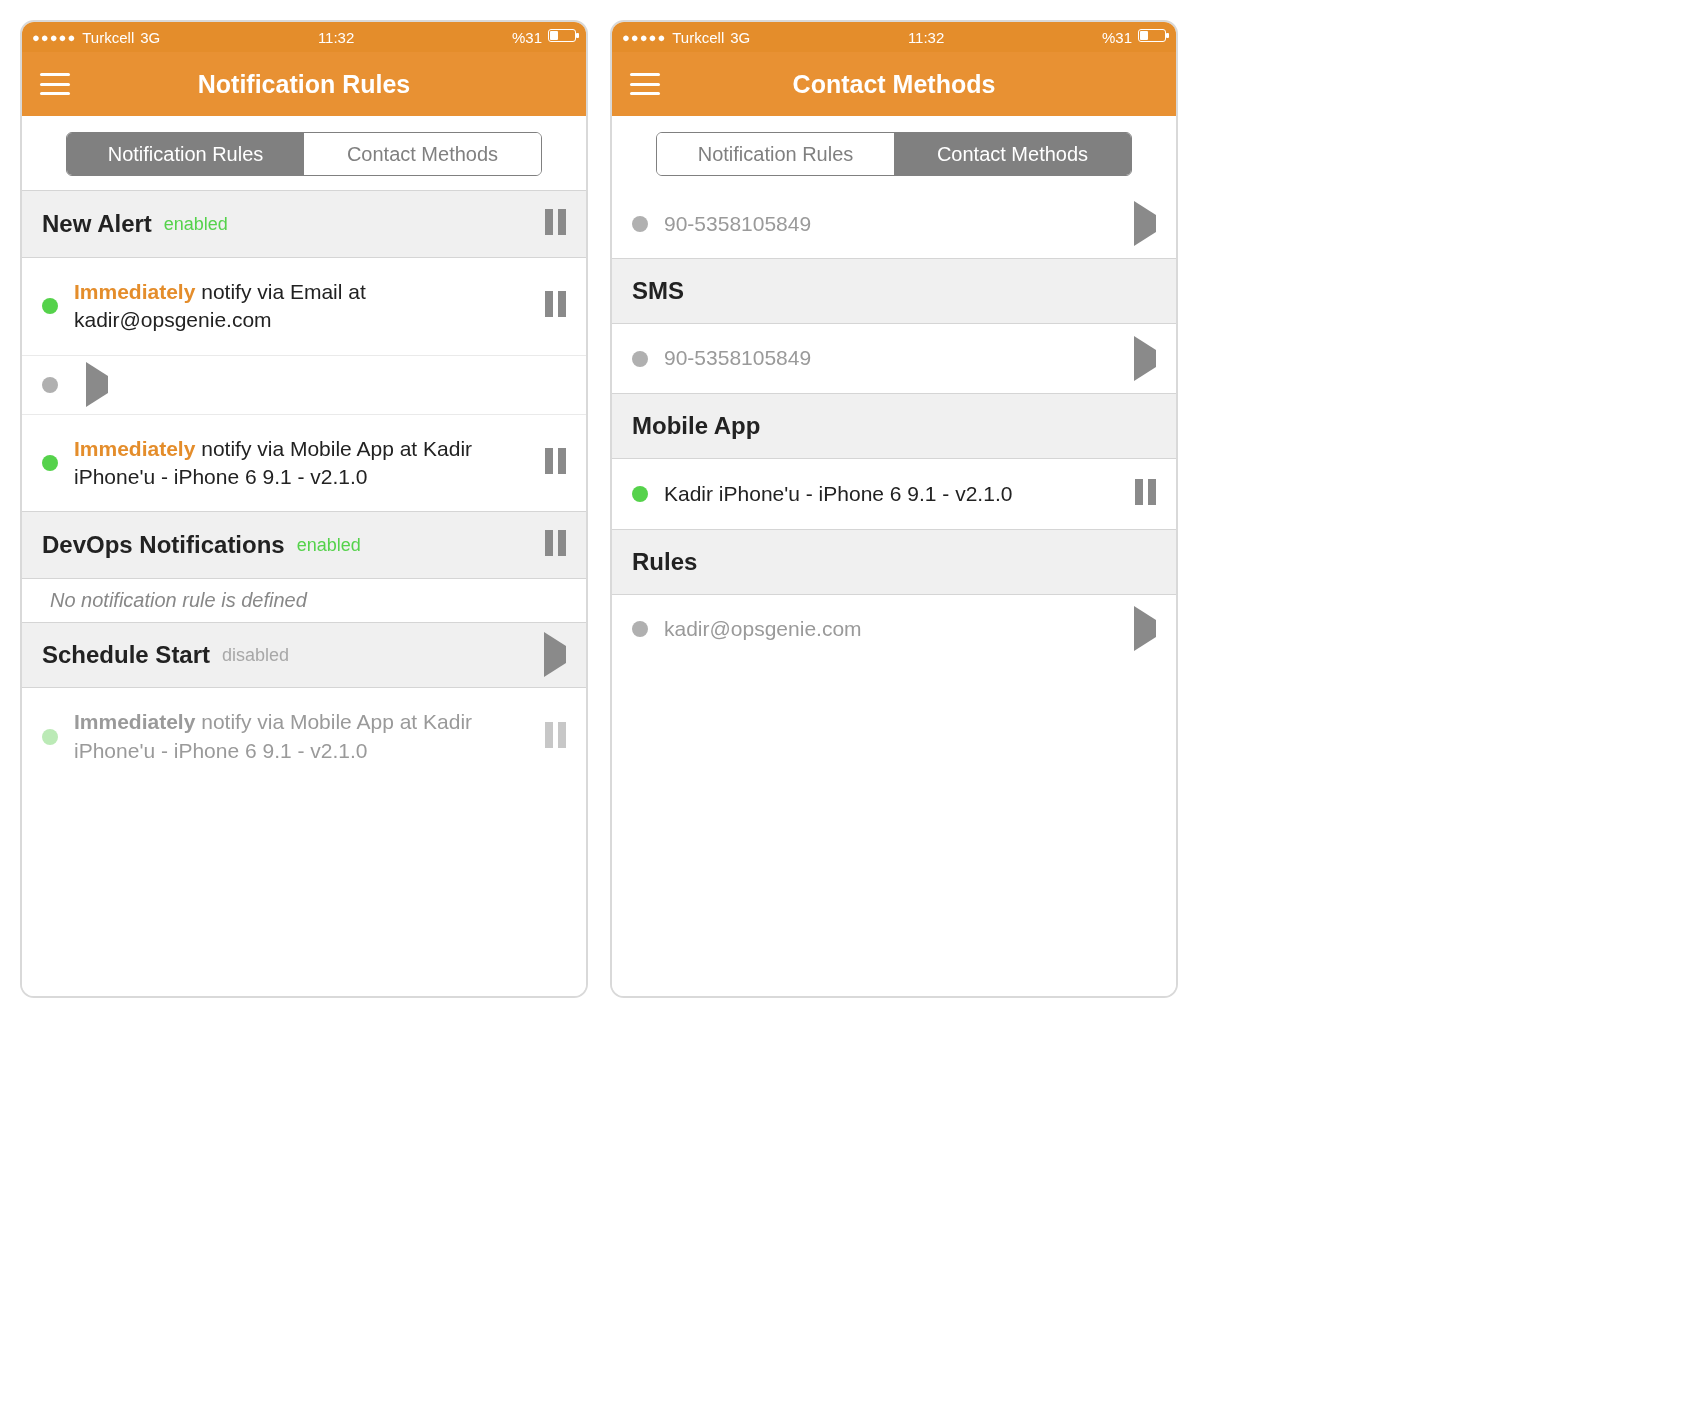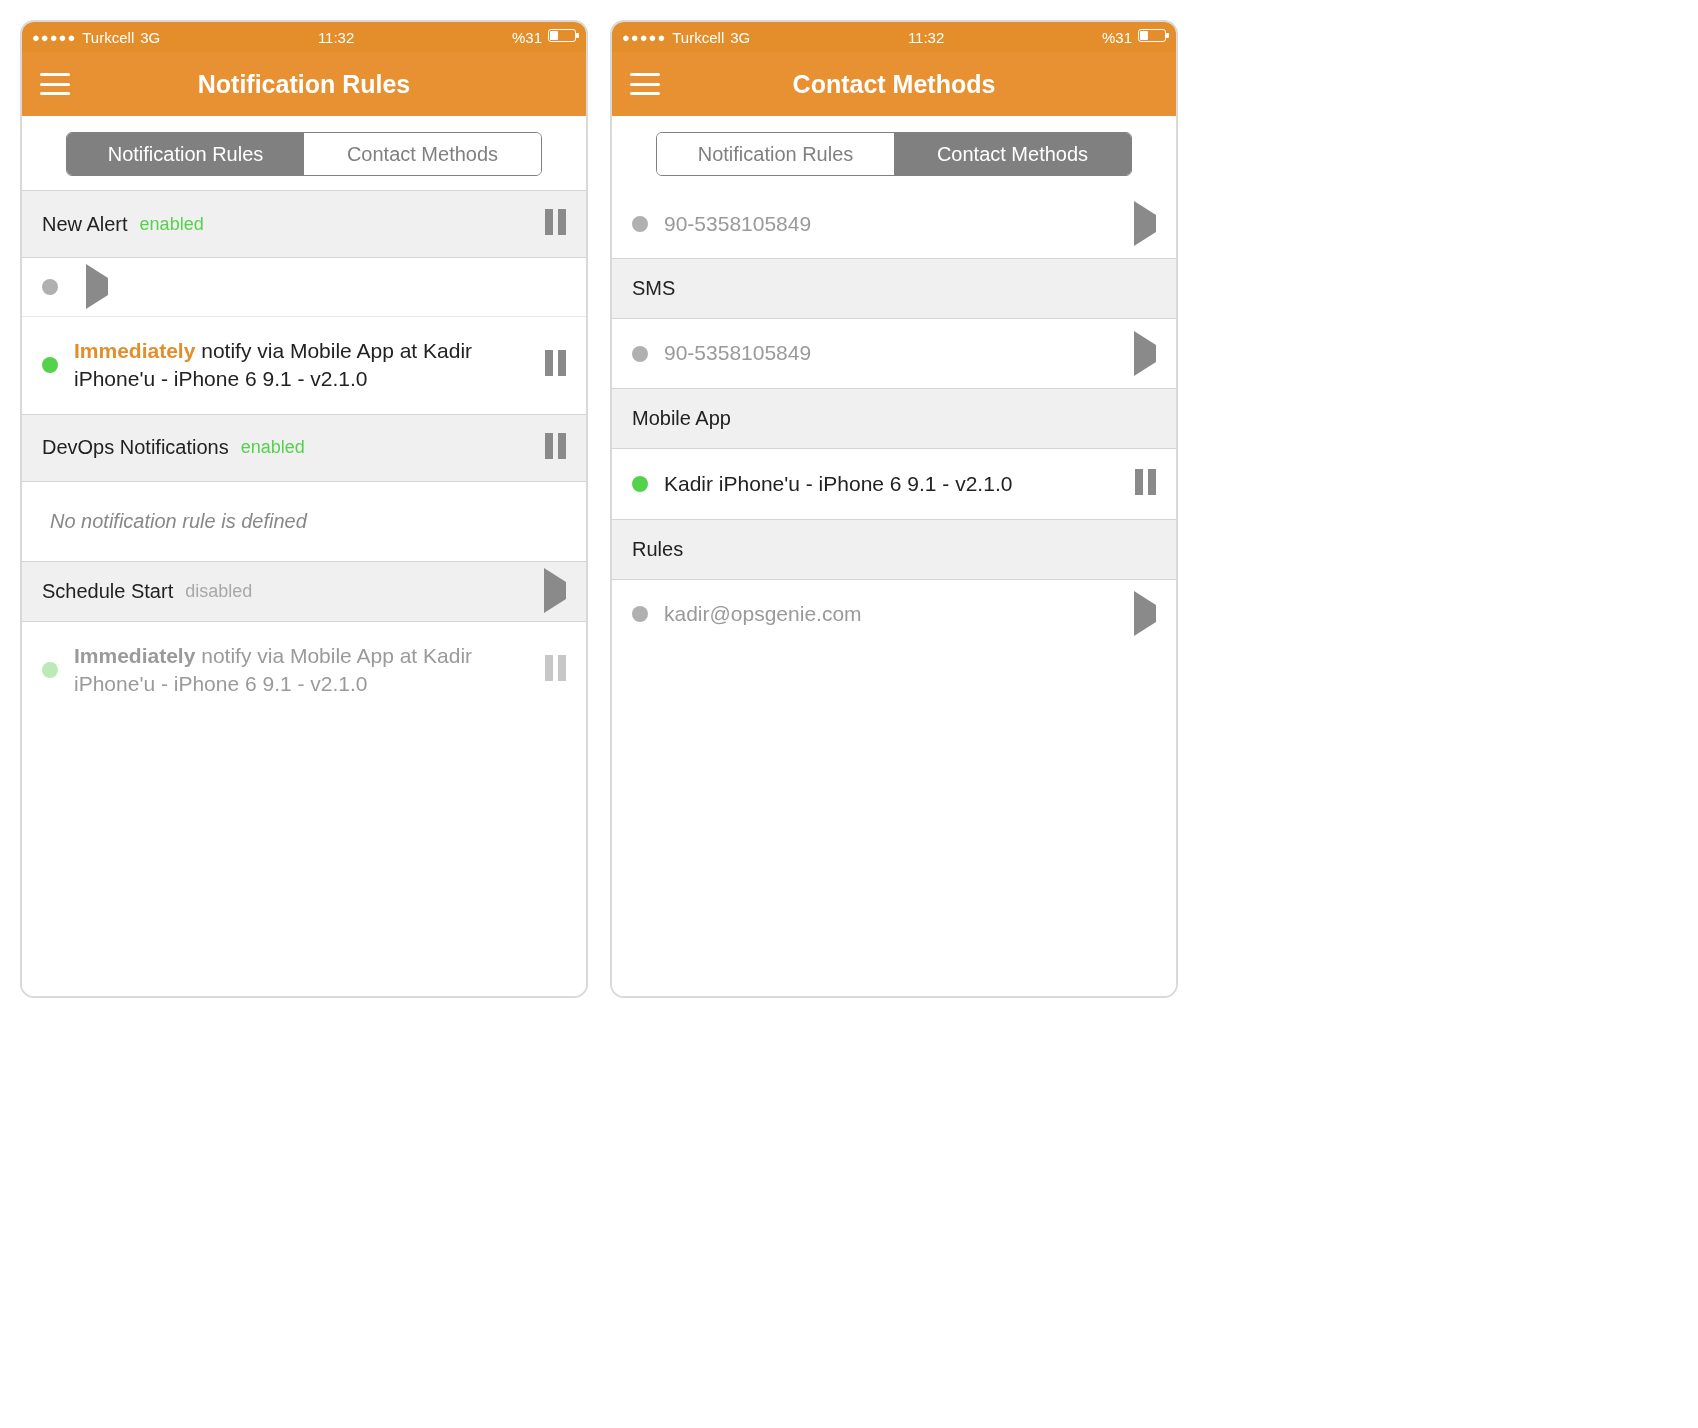--- a/index.html
+++ b/index.html
@@ -64,21 +64,21 @@
   .seg-btn {
     flex:1; display:flex; align-items:center; justify-content:center;
     font-size:20px; color:#808080; background:#fff; cursor:pointer;
   }
   .seg-btn.active { background:#808080; color:#fff;}
   .content { flex:1; overflow:hidden; background:#fff;}
   .section-header {
     background:#f0f0f0; padding: 18px 20px; display:flex; align-items:center;
     border-top:1px solid #d5d5d5; border-bottom:1px solid #d5d5d5;
   }
-  .section-title { font-size:20px; font-weight:400; color:#222;}
+  .section-title { font-size:24px; font-weight:700; color:#222;}
   .section-status { margin-left:12px; font-size:18px; }
   .status-enabled { color:#55d24b;}
   .status-disabled { color:#a8a8a8;}
   .section-action { margin-left:auto; color:#8a8a8a;}
   .pause-icon { display:inline-flex; gap:5px;}
   .pause-icon span { width:8px; height:26px; background:#8a8a8a; display:inline-block;}
   .play-icon {
     width:0; height:0; border-top:14px solid transparent; border-bottom:14px solid transparent;
     border-left:22px solid #8a8a8a;
   }
@@ -92,21 +92,21 @@
   .dot-green { background:#55d24b;}
   .dot-grey { background:#b0b0b0;}
   .dot-green-faded { background:#bbeab6;}
   .row-text { flex:1; font-size:21px; line-height:1.35; color:#222;}
   .row-text .imm { font-weight:700;}
   .row-text.inactive { color:#9a9a9a;}
   .row-text.inactive .imm { color:#9a9a9a;}
   .row-text .imm.orange { color:#e48d2b;}
   .row-action { margin-left:12px; color:#8a8a8a;}
   .empty-row {
-    padding: 28px 28px; font-size:20px; font-style:italic; color:#888; background:#fff;
+    padding: 10px 28px; font-size:20px; font-style:italic; color:#888; background:#fff;
   }
   .row.faded .row-action .pause-icon span { background:#c7c7c7;}
 </style>
 </head>
 <body>
 
 <div class="phone">
   <div class="status-bar">
     <div class="status-left">
       <span class="dots">●●●●●</span>
@@ -139,20 +139,30 @@
 
     <div class="section-header">
       <span class="section-title">New Alert</span>
       <span class="section-status status-enabled">enabled</span>
       <span class="section-action"><span class="pause-icon">
             <span></span>
             <span></span>
           </span></span>
     </div>
     <div class="row">
+      <span class="dot dot-green"></span>
+      <span class="row-text">
+        <span class="imm orange">Immediately</span><span> notify via Email at </span><span>kadir@opsgenie.com</span>
+      </span>
+      <span class="row-action"><span class="pause-icon">
+            <span></span>
+            <span></span>
+          </span></span>
+    </div>
+    <div class="row">
       <span class="dot dot-grey"></span>
       <span class="row-action"><span class="play-icon"></span></span>
     </div>
     <div class="row">
       <span class="dot dot-green"></span>
       <span class="row-text">
         <span class="imm orange">Immediately</span><span> notify via Mobile App at </span><span>Kadir iPhone'u - iPhone 6 9.1 - v2.1.0</span>
       </span>
       <span class="row-action"><span class="pause-icon">
             <span></span>

